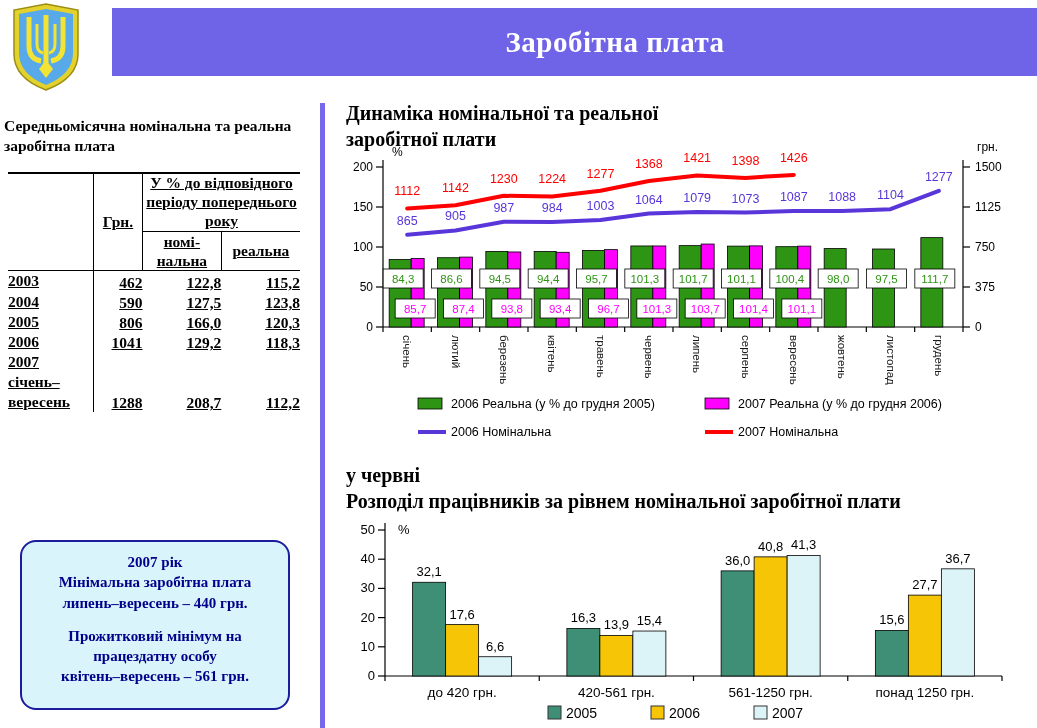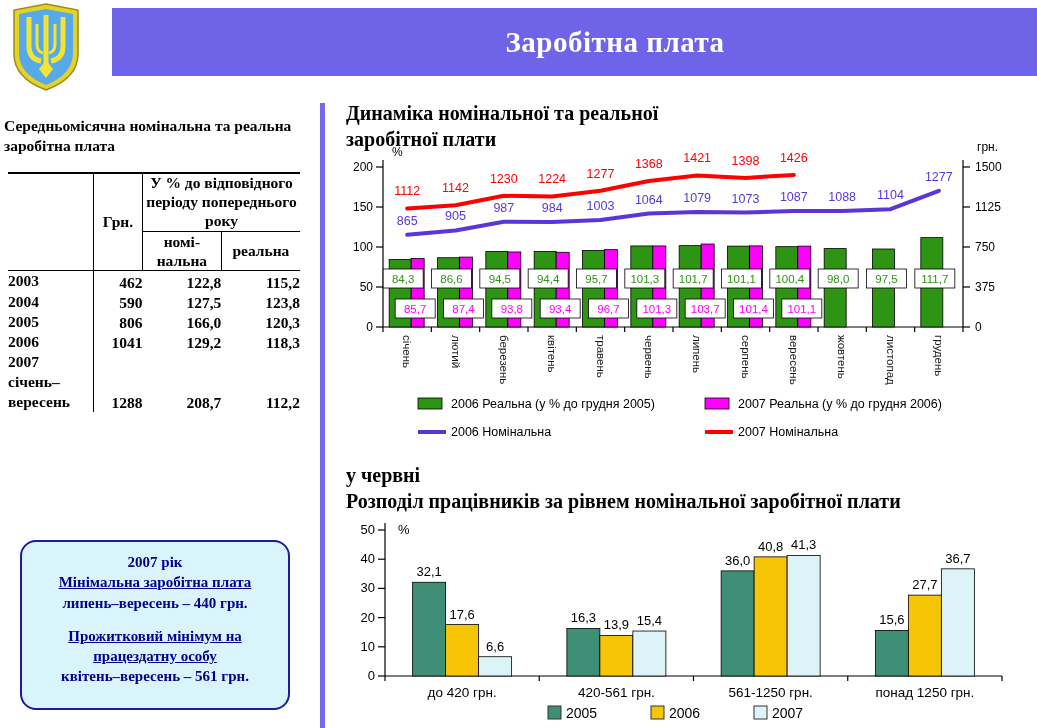--- a/index.html
+++ b/index.html
@@ -20,31 +20,31 @@
   table.stats{position:absolute;left:8px;top:172px;width:292px;border-collapse:collapse;
         font-weight:bold;font-size:15.5px;border-top:2px solid #000;table-layout:fixed;}
   table.stats td{padding:0;}
   .c1h{width:85px;border-right:1.2px solid #000;border-bottom:1.6px solid #000;}
   .c2h{width:48px;border-right:1.2px solid #000;border-bottom:1.6px solid #000;
         text-align:center;vertical-align:middle;}
   .gh{text-align:center;border-bottom:1.2px solid #000;padding:4px 2px 3px;line-height:1.22;}
   .sh{width:73px;text-align:center;border-right:1.2px solid #000;border-bottom:1.6px solid #000;
         white-space:pre-line;vertical-align:middle;padding:4px 0;line-height:1.25;}
   .sh2{text-align:center;border-bottom:1.6px solid #000;vertical-align:middle;}
-  tbody td{vertical-align:bottom;padding:9px 0 6px;}
+  tbody td{vertical-align:bottom;padding:9px 0 6px;text-decoration:underline;}
   td.year{text-align:left;padding-left:10px;border-right:1.2px solid #000;
         white-space:pre-line;line-height:1.3;}
   td.num{text-align:right;}
 
   .divider{position:absolute;left:320px;top:103px;width:5px;height:625px;background:#766aea;}
 
   .info-box{position:absolute;left:20px;top:524px;width:270px;height:170px;box-sizing:border-box;
         background:#d9f4fb;border:2px solid #1c1c9e;border-radius:16px;text-align:center;
         color:#00008b;font-weight:bold;font-size:15px;line-height:1.35;padding:10px 6px;margin-top:16px;}
-  .ul{text-decoration:underline;}
+  .ul{}
   .gap{height:13px;}
 
   
   .chart{position:absolute;}
   #chart1{left:330px;top:98px;width:707px;height:360px;}
   #chart2{left:330px;top:458px;width:707px;height:270px;}
   .chart-title{position:absolute;left:16px;width:100%;text-align:left;font-weight:bold;
         font-size:20px;line-height:1.3;}
   #chart1 .chart-title{top:2px;}
   #chart2 .chart-title{top:4px;}

